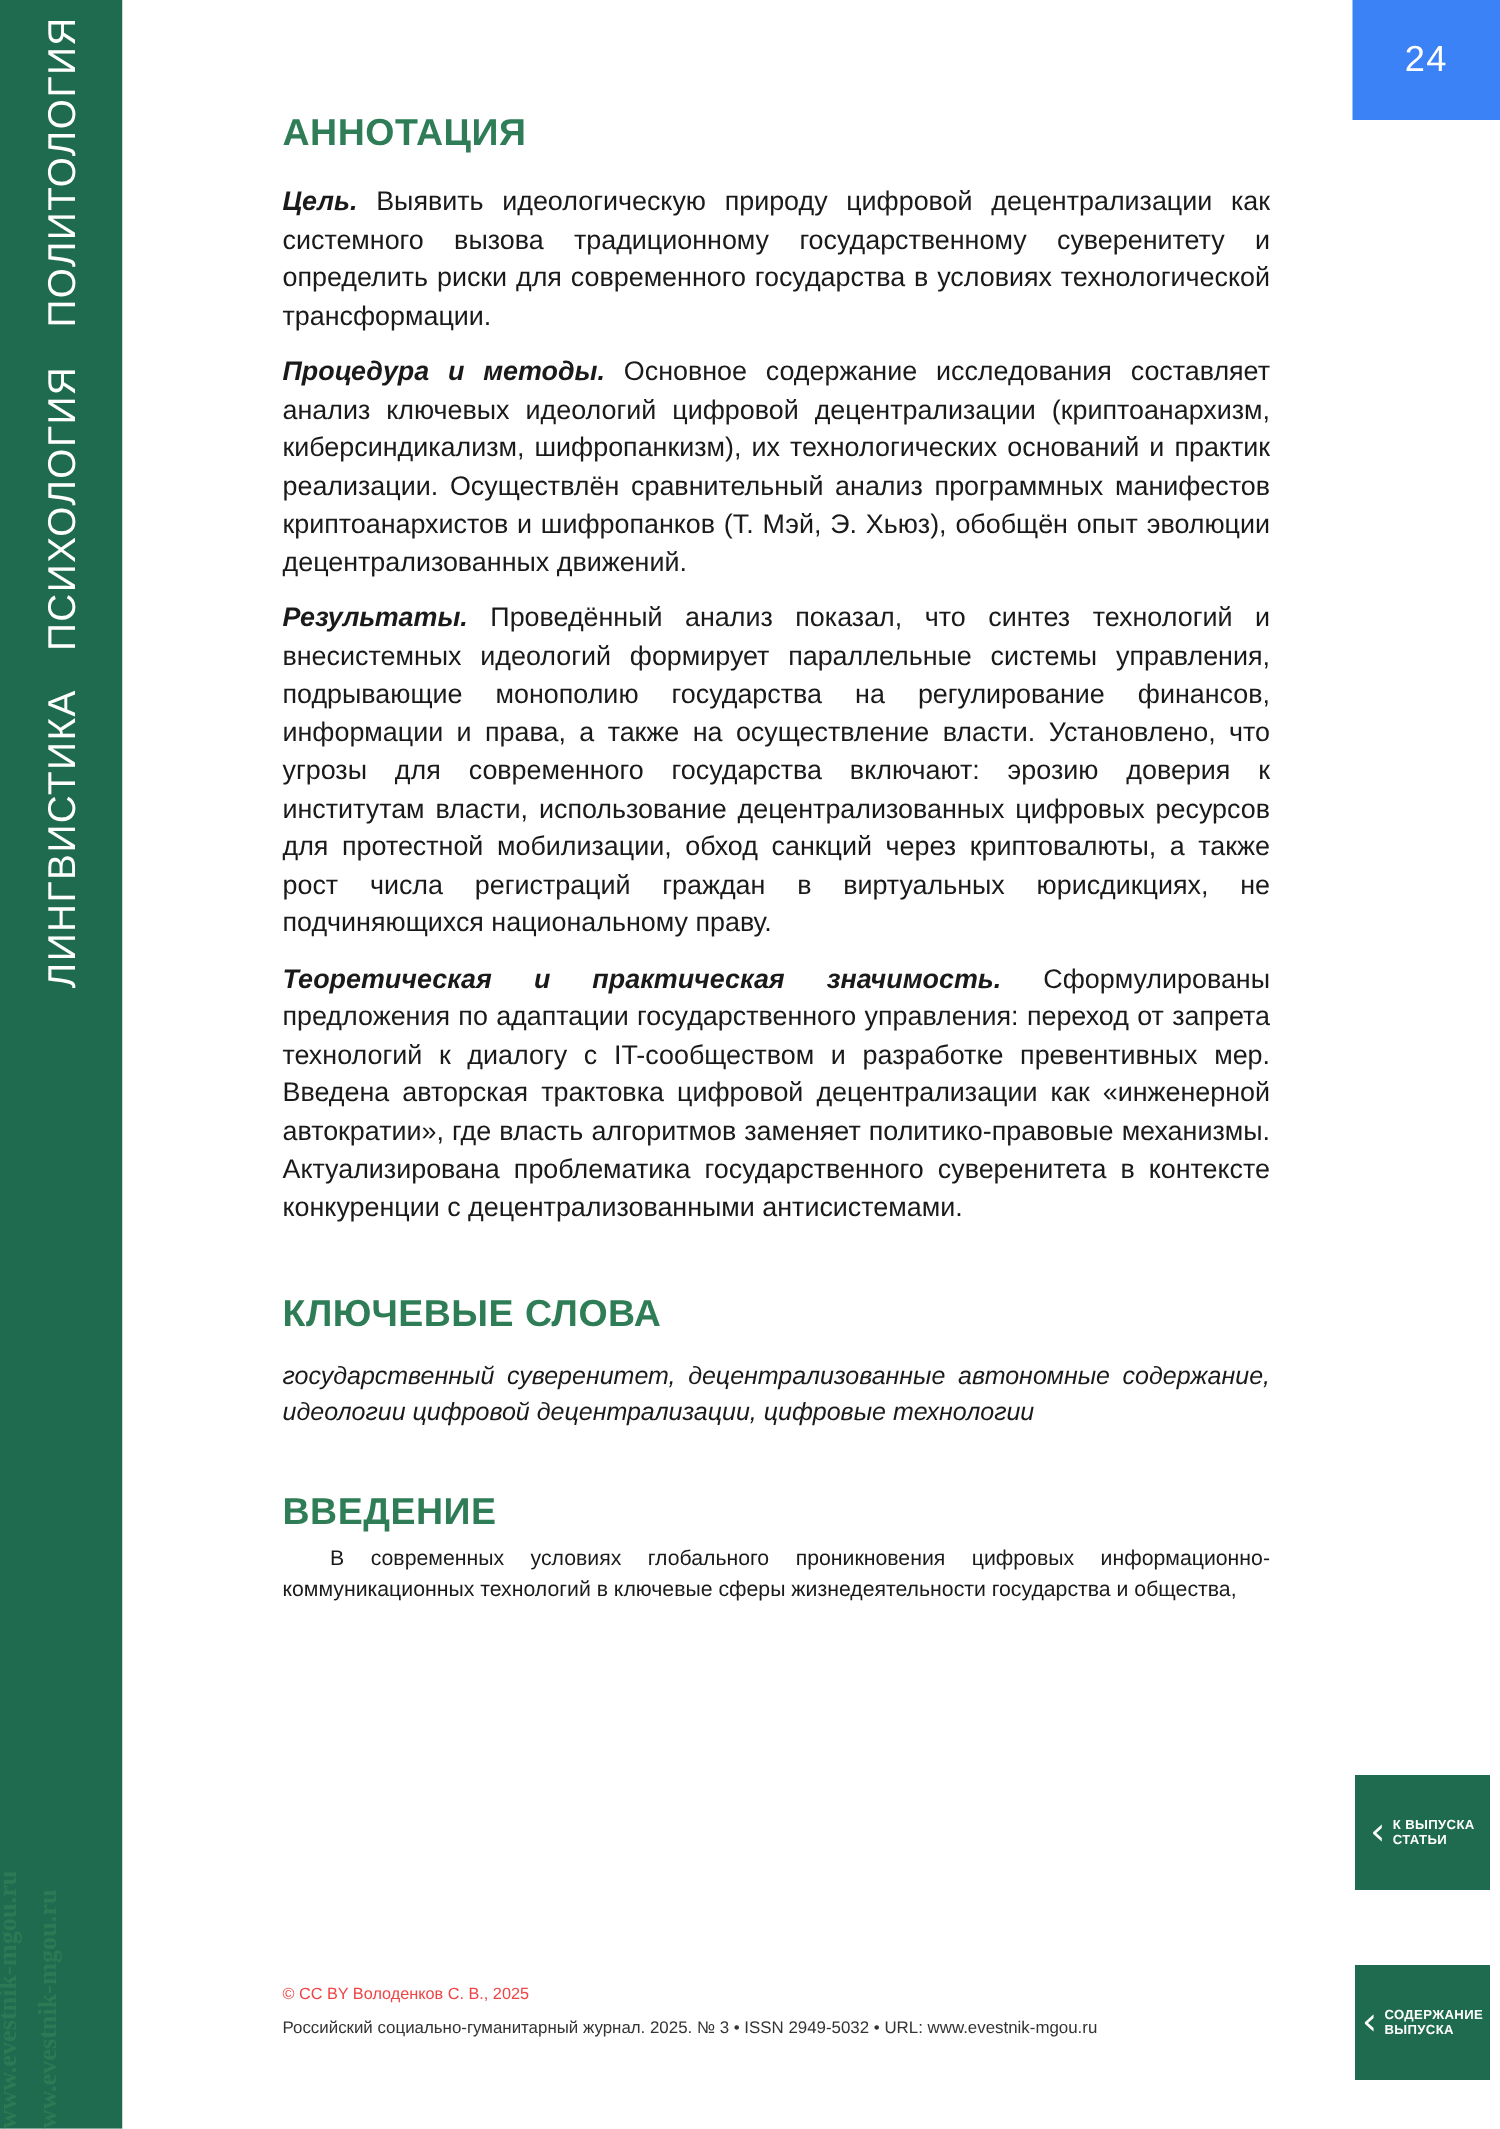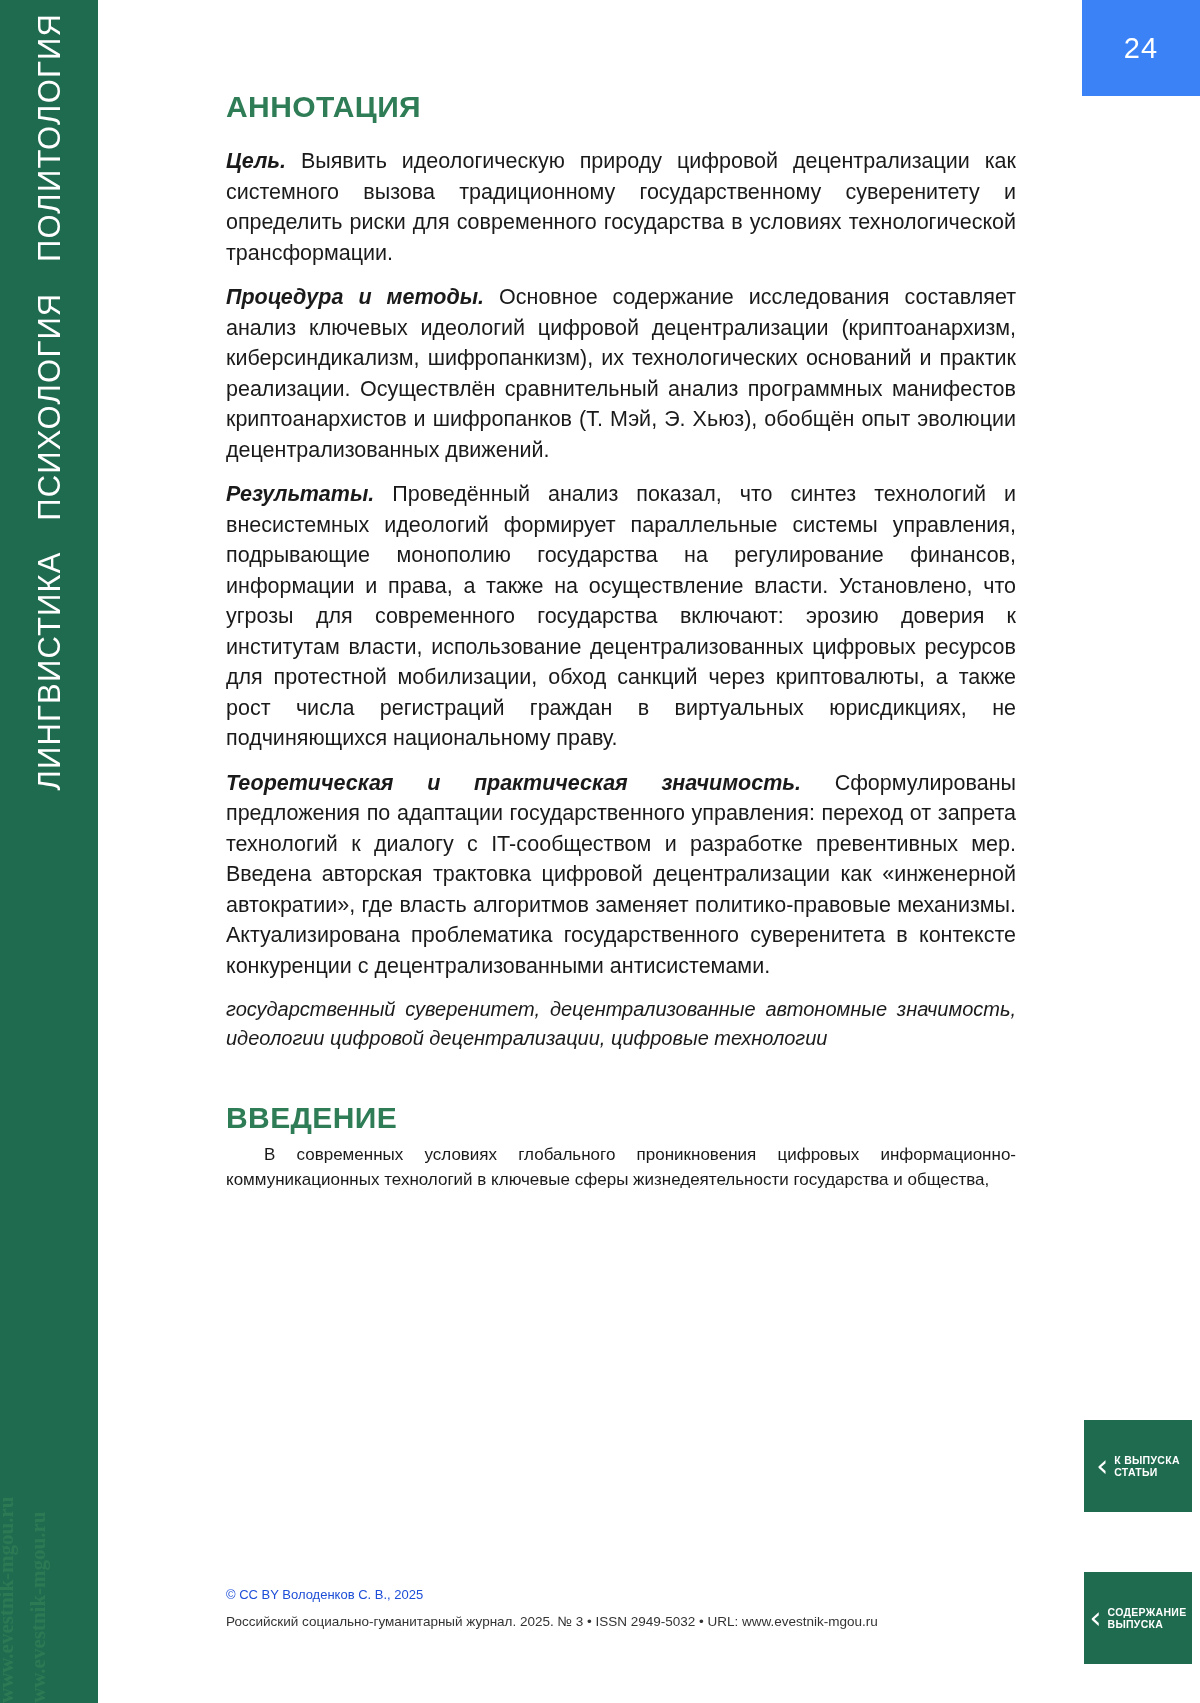--- a/index.html
+++ b/index.html
@@ -192,21 +192,21 @@
 
   
   .footer {
     position: absolute;
     left: 226px;
     bottom: 74px;
     width: 760px;
   }
   .footer .copyright {
     font-size: 13px;
-    color: #1d4ed8;
+    color: #ef4444;
     margin-bottom: 12px;
     font-family: "Liberation Sans", sans-serif;
   }
   .footer .journal-line {
     font-size: 13.5px;
     color: #333333;
     font-family: "Liberation Sans", sans-serif;
   }
 </style>
 </head>
@@ -260,21 +260,22 @@
   </p>
 
   <p class="body-par">
     <span class="lead">Результаты.</span><span> Проведённый анализ показал, что синтез технологий и внесистемных идеологий формирует параллельные системы управления, подрывающие монополию государства на регулирование финансов, информации и права, а также на осуществление власти. Установлено, что угрозы для современного государства включают: эрозию доверия к институтам власти, использование децентрализованных цифровых ресурсов для протестной мобилизации, обход санкций через криптовалюты, а также рост числа регистраций граждан в виртуальных юрисдикциях, не подчиняющихся национальному праву.</span>
   </p>
 
   <p class="body-par">
     <span class="lead">Теоретическая и практическая значимость.</span><span> Сформулированы предложения по адаптации государственного управления: переход от запрета технологий к диалогу с IT-сообществом и разработке превентивных мер. Введена авторская трактовка цифровой децентрализации как «инженерной автократии», где власть алгоритмов заменяет политико-правовые механизмы. Актуализирована проблематика государственного суверенитета в контексте конкуренции с децентрализованными антисистемами.</span>
   </p>
 
-  <p class="keywords">государственный суверенитет, децентрализованные автономные значимость, идеологии цифровой децентрализации, цифровые технологии</p>
+  <h2 class="section-heading kw">КЛЮЧЕВЫЕ СЛОВА</h2>
+  <p class="keywords">государственный суверенитет, децентрализованные автономные содержание, идеологии цифровой децентрализации, цифровые технологии</p>
 
   <h2 class="section-heading intro">ВВЕДЕНИЕ</h2>
   <p class="intro-par">В современных условиях глобального проникновения цифровых информационно-коммуникационных технологий в ключевые сферы жизнедеятельности государства и общества,</p>
 
 </div>
 
 <div class="footer">
   <div class="copyright">© CC BY Володенков С. В., 2025</div>
   <div class="journal-line">Российский социально-гуманитарный журнал. 2025. № 3 • ISSN 2949-5032 • URL: www.evestnik-mgou.ru</div>
 </div>

